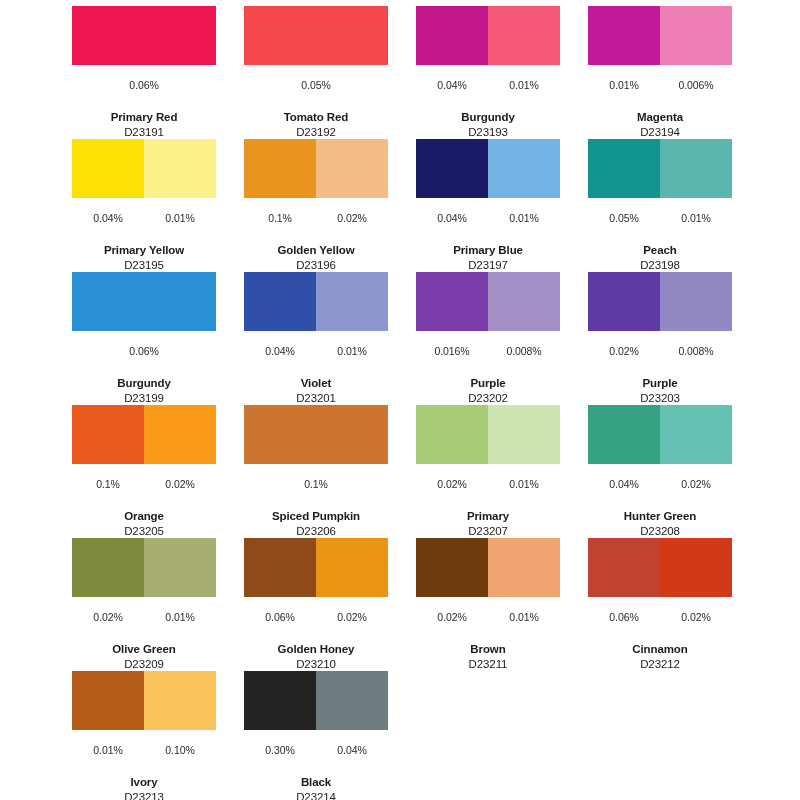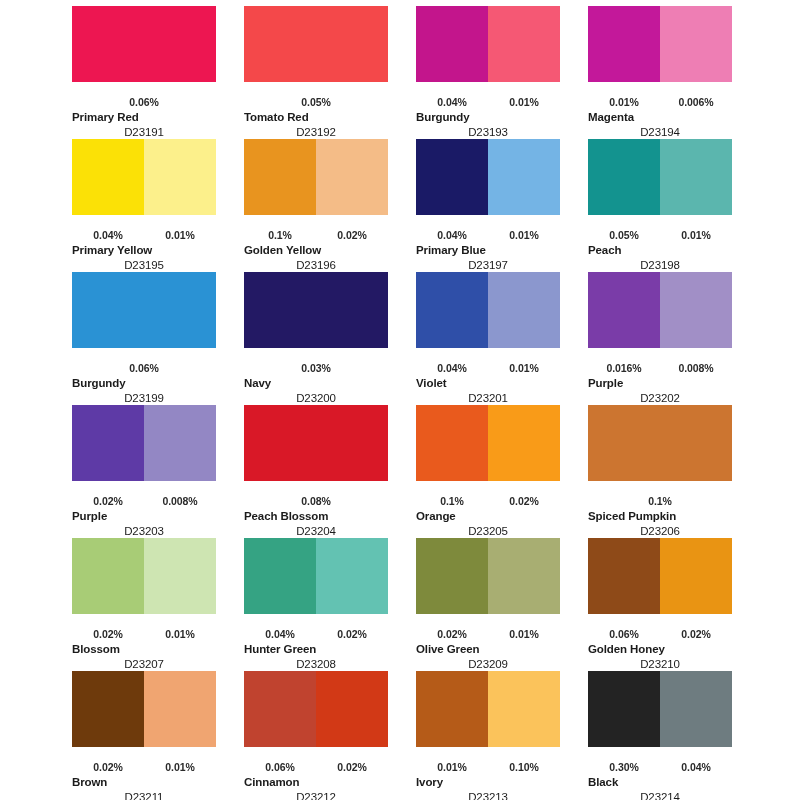--- a/index.html
+++ b/index.html
@@ -33,38 +33,38 @@
   .chip-half { height: 100%; }
   .chip-half.full { width: 100%; }
   .chip-half.left { width: 50%; }
   .chip-half.right { width: 50%; }
   .pct-row {
     display: flex;
     flex-direction: row;
     width: 144px;
     margin-top: 14px;
     height: 12px;
-    font-weight: bold;
   }
   .pct {
     font-size: 10.5px;
     color: #2a2a2a;
     text-align: center;
     line-height: 12px;
     letter-spacing: -0.1px;
   }
   .pct-row.dual .pct { width: 50%; }
   .pct-row.single .pct { width: 100%; }
   .name {
     font-size: 11.5px;
     font-weight: bold;
     color: #1b1b1b;
+    text-align: center;
     width: 144px;
     line-height: 15px;
-    margin-top: 2px;
+    margin-top: 19px;
     letter-spacing: -0.1px;
   }
   .code {
     font-size: 11.5px;
     font-weight: normal;
     color: #1b1b1b;
     text-align: center;
     width: 144px;
     line-height: 14px;
     letter-spacing: -0.1px;
@@ -171,30 +171,20 @@
         <div class="chip-half full" style="background: rgb(42, 146, 212);"></div>
       </div>
       <div class="pct-row single">
         <div class="pct">0.06%</div>
       </div>
       <div class="name">Burgundy</div>
       <div class="code">D23199</div>
     </div>
     <div class="swatch-card">
       <div class="chip">
-        <div class="chip-half full" style="background: rgb(35, 25, 100);"></div>
-      </div>
-      <div class="pct-row single">
-        <div class="pct">0.03%</div>
-      </div>
-      <div class="name">Navy</div>
-      <div class="code">D23200</div>
-    </div>
-    <div class="swatch-card">
-      <div class="chip">
         <div class="chip-half left" style="background: rgb(47, 79, 168);"></div>
         <div class="chip-half right" style="background: rgb(139, 151, 206);"></div>
       </div>
       <div class="pct-row dual">
         <div class="pct">0.04%</div>
         <div class="pct">0.01%</div>
       </div>
       <div class="name">Violet</div>
       <div class="code">D23201</div>
     </div>
@@ -217,30 +207,20 @@
       </div>
       <div class="pct-row dual">
         <div class="pct">0.02%</div>
         <div class="pct">0.008%</div>
       </div>
       <div class="name">Purple</div>
       <div class="code">D23203</div>
     </div>
     <div class="swatch-card">
       <div class="chip">
-        <div class="chip-half full" style="background: rgb(217, 24, 39);"></div>
-      </div>
-      <div class="pct-row single">
-        <div class="pct">0.08%</div>
-      </div>
-      <div class="name">Peach Blossom</div>
-      <div class="code">D23204</div>
-    </div>
-    <div class="swatch-card">
-      <div class="chip">
         <div class="chip-half left" style="background: rgb(233, 90, 29);"></div>
         <div class="chip-half right" style="background: rgb(249, 155, 24);"></div>
       </div>
       <div class="pct-row dual">
         <div class="pct">0.1%</div>
         <div class="pct">0.02%</div>
       </div>
       <div class="name">Orange</div>
       <div class="code">D23205</div>
     </div>
@@ -256,21 +236,21 @@
     </div>
     <div class="swatch-card">
       <div class="chip">
         <div class="chip-half left" style="background: rgb(168, 204, 118);"></div>
         <div class="chip-half right" style="background: rgb(206, 229, 178);"></div>
       </div>
       <div class="pct-row dual">
         <div class="pct">0.02%</div>
         <div class="pct">0.01%</div>
       </div>
-      <div class="name">Blossom</div>
+      <div class="name">Primary</div>
       <div class="code">D23207</div>
     </div>
     <div class="swatch-card">
       <div class="chip">
         <div class="chip-half left" style="background: rgb(53, 163, 131);"></div>
         <div class="chip-half right" style="background: rgb(99, 194, 178);"></div>
       </div>
       <div class="pct-row dual">
         <div class="pct">0.04%</div>
         <div class="pct">0.02%</div>

